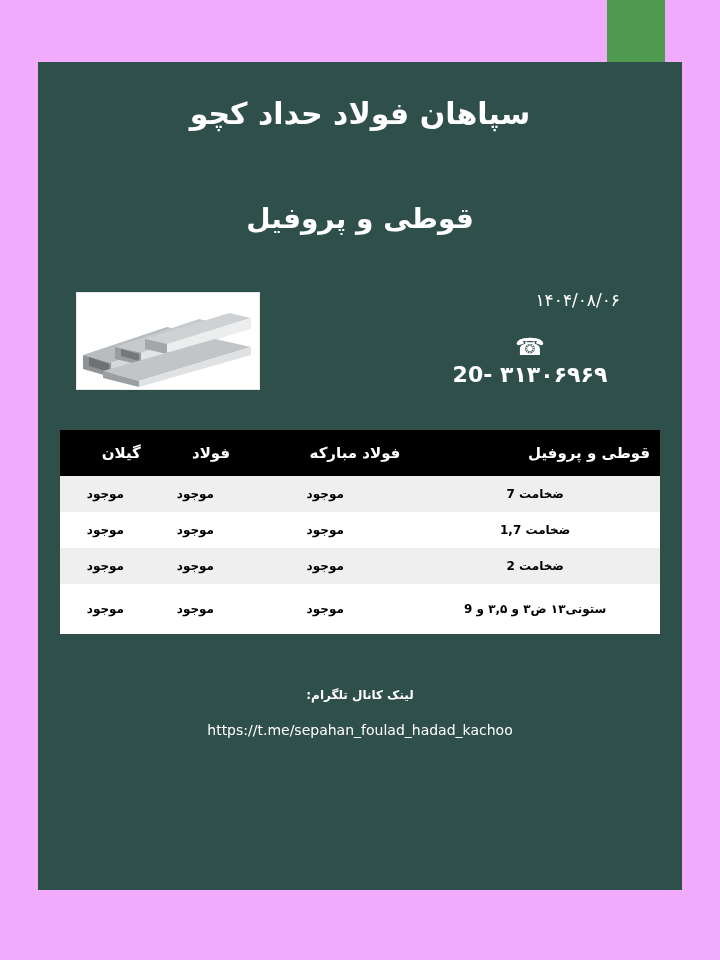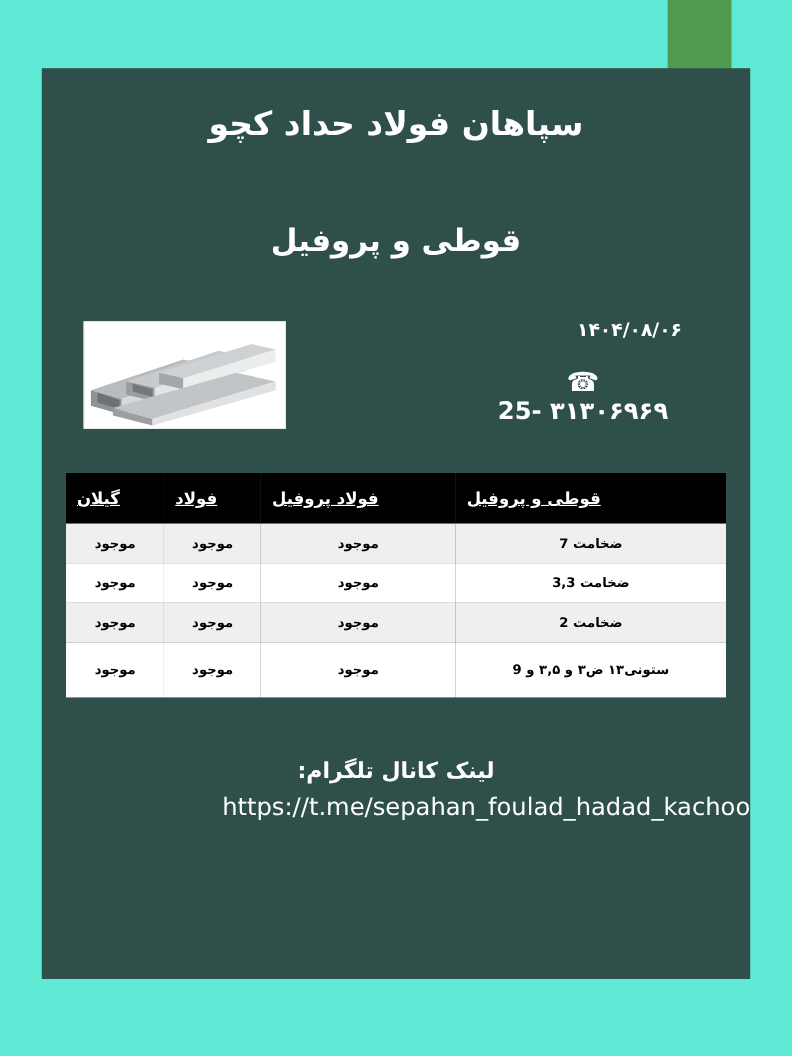--- a/index.html
+++ b/index.html
@@ -7,21 +7,21 @@
     width: 720px;
     height: 960px;
     background: #ffffff;
     font-family: "DejaVu Sans", "Liberation Sans", sans-serif;
     overflow: hidden;
   }
   .page {
     position: relative;
     width: 720px;
     height: 960px;
-    background: #5eead4;
+    background: #f0abfc;
   }
   
   .accent-bar {
     position: absolute;
     top: 0;
     right: 55px;
     width: 58px;
     height: 158px;
     background: #4e9a4f;
   }
@@ -56,21 +56,21 @@
     font-size: 28px;
     font-weight: bold;
     direction: rtl;
   }
   .date {
     position: absolute;
     top: 228px;
     right: 62px;
     color: #ffffff;
     font-size: 17px;
-    font-weight: bold;
+    font-weight: normal;
     direction: rtl;
   }
   .phone-block {
     position: absolute;
     top: 272px;
     right: 32px;
     width: 240px;
     text-align: center;
     direction: rtl;
   }
@@ -114,74 +114,73 @@
     border-collapse: collapse;
     direction: rtl;
     font-size: 14px;
   }
   thead th {
     background: #000000;
     color: #ffffff;
     font-weight: bold;
     font-size: 15px;
     padding: 14px 10px;
-    text-align: left;
-    text-decoration: underline;
+    text-align: right;
   }
   tbody td {
     color: #000000;
     font-weight: bold;
     font-size: 12px;
     padding: 11px 10px;
     text-align: center;
     background: #ffffff;
   }
   tbody tr.alt td { background: #efefef; }
   tbody tr.tall td { padding: 18px 10px; }
 
   .telegram-label {
     position: absolute;
     top: 626px;
     left: 0;
     right: 0;
     text-align: center;
     color: #ffffff;
-    font-size: 20px;
+    font-size: 12px;
     font-weight: bold;
     direction: rtl;
   }
   .telegram-link {
     position: absolute;
     top: 660px;
     left: 0;
     right: 0;
-    text-align: right;
-    color: #ffffff;
-    font-size: 22px;
+    text-align: center;
+    color: #ffffff;
+    font-size: 14px;
     direction: ltr;
   }
 </style>
 </head>
 <body>
 
 <div class="page">
 
   <div class="accent-bar"></div>
 
   <div class="panel">
 
     <div class="title-main">سپاهان فولاد حداد کچو</div>
 
     <div class="title-sub">قوطی و پروفیل</div>
 
     <div class="date">۱۴۰۴/۰۸/۰۶</div>
 
     <div class="phone-block">
       <span class="phone-icon">☎</span>
-      <span class="phone-number">25- ۳۱۳۰۶۹۶۹</span>
+      <span class="phone-number">20- ۳۱۳۰۶۹۶۹</span>
     </div>
 
     <div class="photo">
       <svg width="184" height="98" viewBox="0 0 184 98">
         <rect x="0" y="0" width="184" height="98" fill="#ffffff"></rect>
         <g>
           <polygon points="8,62 92,34 120,40 36,70" fill="#b9bcbe"></polygon>
           <polygon points="8,62 36,70 36,84 8,76" fill="#8f9396"></polygon>
           <polygon points="36,70 120,40 120,54 36,84" fill="#d6d9da"></polygon>
           <polygon points="14,64 34,71 34,79 14,73" fill="#6d7174"></polygon>
@@ -200,34 +199,34 @@
           <polygon points="64,88 176,54 176,62 64,94" fill="#dfe1e2"></polygon>
         </g>
       </svg>
     </div>
 
     <div class="table-wrap">
       <table>
         <thead>
           <tr>
             <th>قوطی و پروفیل</th>
-            <th>فولاد پروفیل</th>
+            <th>فولاد مبارکه</th>
             <th>فولاد</th>
             <th>گیلان</th>
           </tr>
         </thead>
         <tbody>
           <tr class="alt">
             <td>ضخامت 7</td>
             <td>موجود</td>
             <td>موجود</td>
             <td>موجود</td>
           </tr>
           <tr>
-            <td>ضخامت 3,3</td>
+            <td>ضخامت 1,7</td>
             <td>موجود</td>
             <td>موجود</td>
             <td>موجود</td>
           </tr>
           <tr class="alt">
             <td>ضخامت 2</td>
             <td>موجود</td>
             <td>موجود</td>
             <td>موجود</td>
           </tr>

